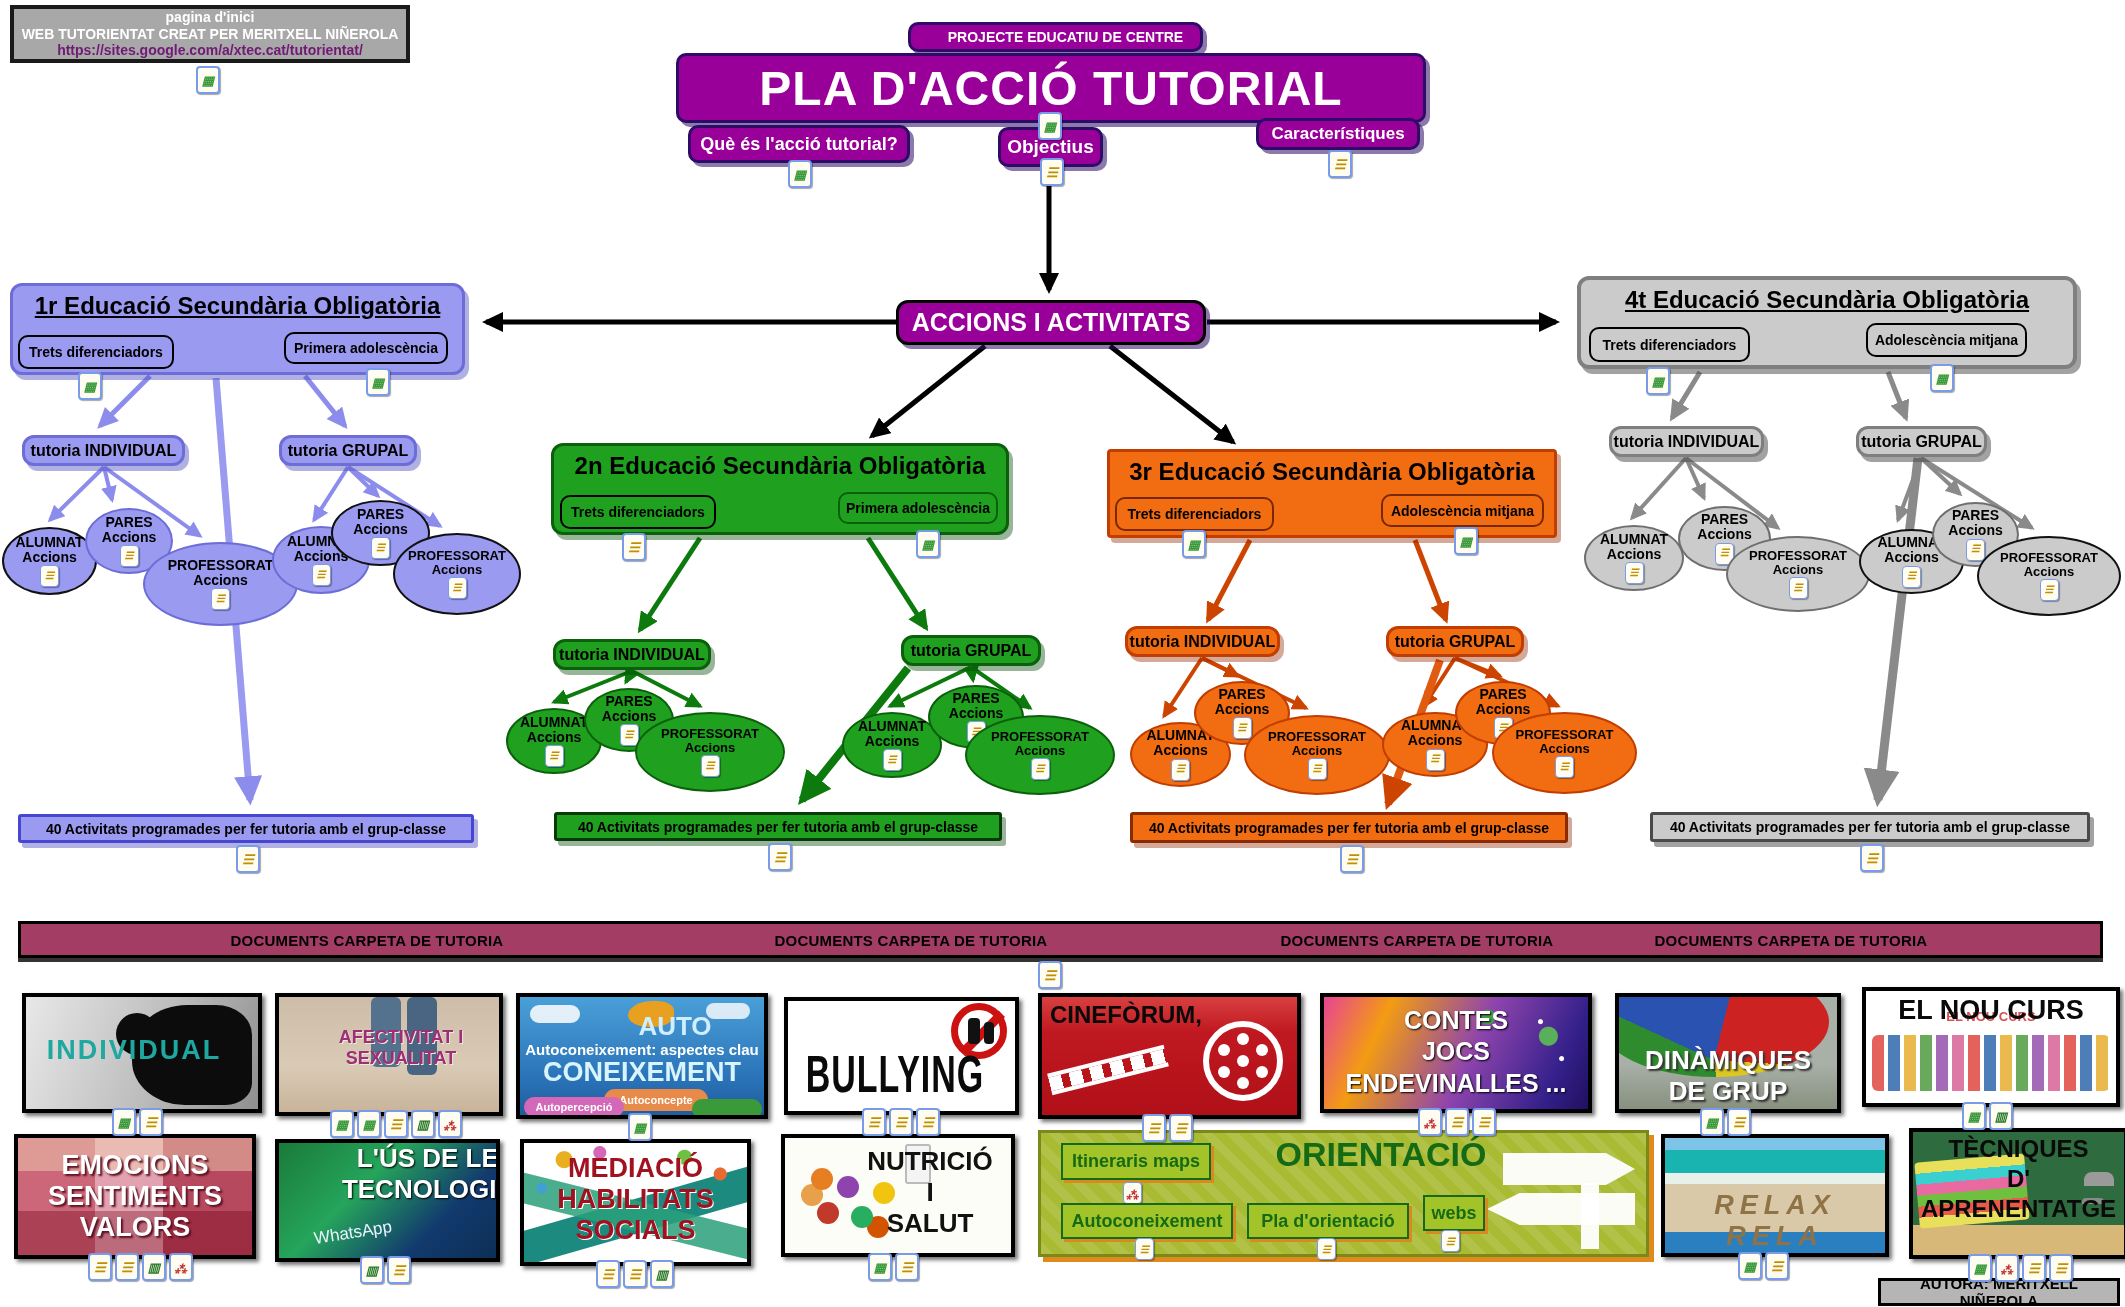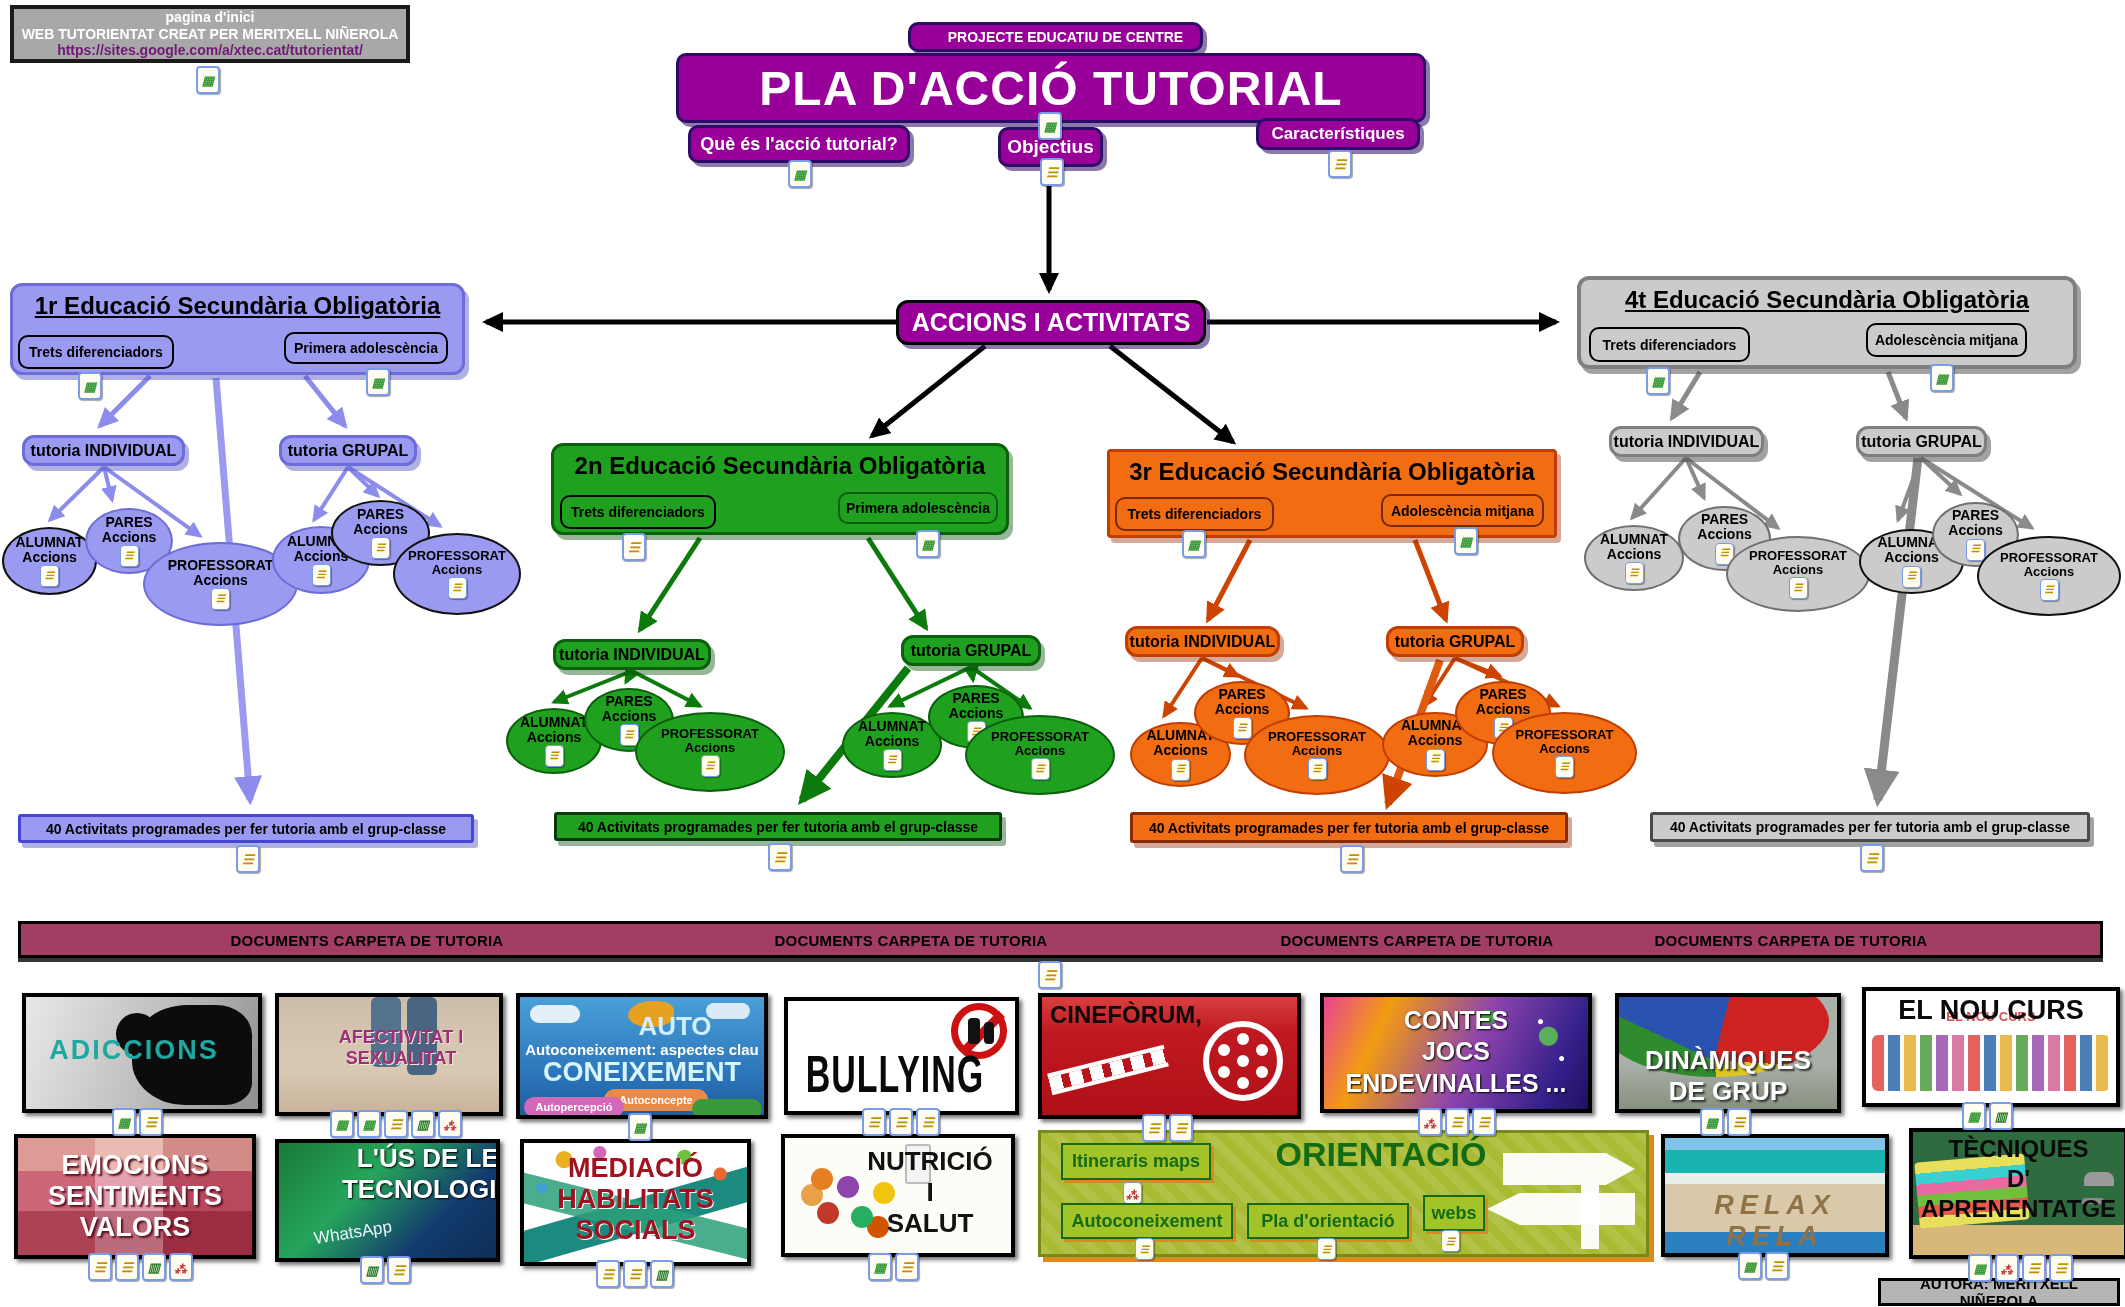--- a/index.html
+++ b/index.html
@@ -406,21 +406,21 @@
     <span class="doclab" style="left:1226px;">DOCUMENTS CARPETA DE TUTORIA</span>
     <span class="doclab" style="left:1600px;">DOCUMENTS CARPETA DE TUTORIA</span>
   </div>
   <div class="irow" style="left:1038px;top:961px;">
       <i class="ri"></i>
     </div>
 
   <div class="card" style="left:22px;top:993px;width:232px;height:112px;background:linear-gradient(110deg,#e8e8e8,#bdbdbd 55%,#8f8f8f);">
     <div class="abs" style="right:6px;top:8px;width:120px;height:100px;background:#0c0c0c;border-radius:46% 30% 22% 44%;"></div>
     <div class="abs" style="right:100px;top:16px;width:42px;height:42px;background:#0c0c0c;border-radius:50%;"></div>
-    <div class="ct" style="left:8px;top:38px;width:200px;color:#1fa8a0;font-size:27px;letter-spacing:2px;">ADICCIONS</div>
+    <div class="ct" style="left:8px;top:38px;width:200px;color:#1fa8a0;font-size:27px;letter-spacing:2px;">INDIVIDUAL</div>
   </div>
   <div class="irow" style="left:112px;top:1108px;">
       <i class="ri g"></i>
       <i class="ri"></i>
     </div>
 
   <div class="card" style="left:275px;top:993px;width:220px;height:115px;background:linear-gradient(180deg,#cdbca8 0%,#d9cab6 60%,#c9b49a);">
     <div class="abs" style="left:92px;top:0;width:30px;height:70px;background:#54718e;border-radius:6px;"></div>
     <div class="abs" style="left:128px;top:0;width:30px;height:78px;background:#4a6582;border-radius:6px;"></div>
     <div class="ct" style="left:0;top:30px;width:244px;color:#9c2f78;font-size:18px;text-shadow:1px 1px 0 #f5e8d8;"><span>AFECTIVITAT I</span><br><span>SEXUALITAT</span></div>

